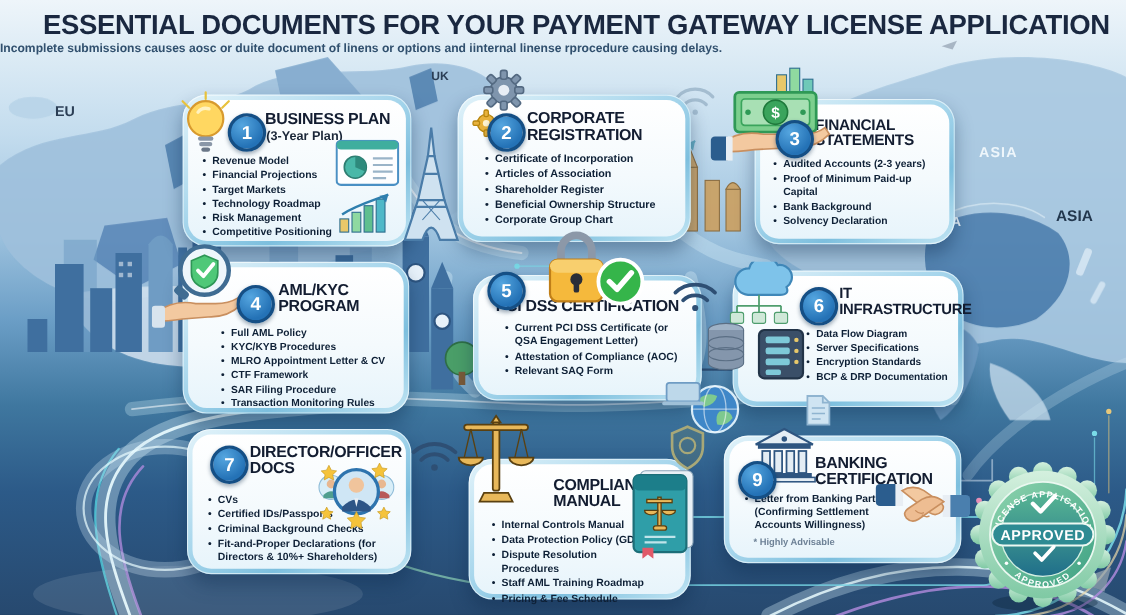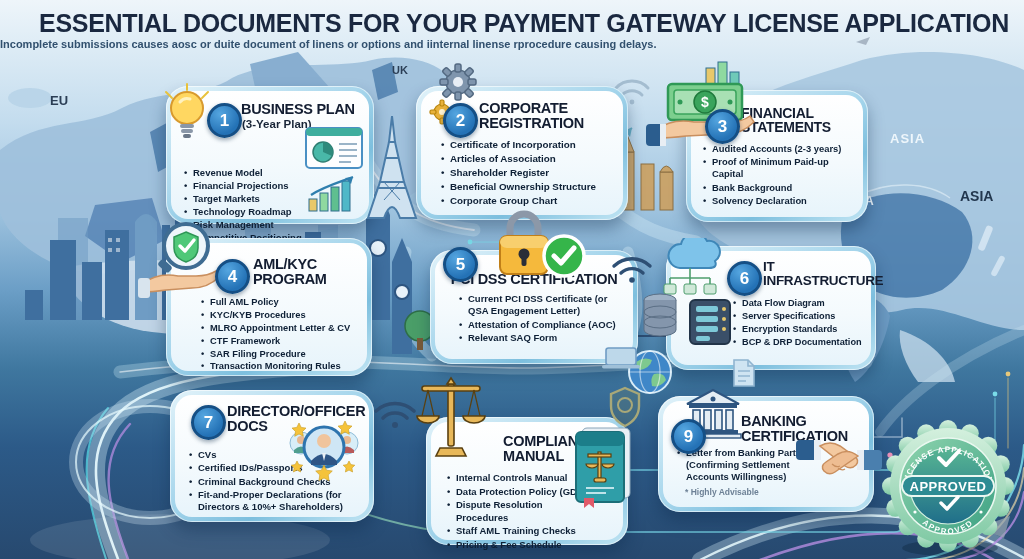--- a/index.html
+++ b/index.html
@@ -32,21 +32,21 @@
   .ttl{position:absolute;font-weight:800;color:#131d31;line-height:1.02;letter-spacing:-.3px;}
   .subttl{position:absolute;font-weight:700;color:#1a2638;}
   .docs{position:absolute;margin:0;padding:0;list-style:none;}
   .docs li{position:relative;padding-left:9px;font-weight:700;color:#0e2036;margin-bottom:1px;}
   .docs li::before{content:"\2022";position:absolute;left:0;top:0;}
   .note{position:absolute;font-size:8.5px;font-weight:600;color:#6d8196;}
   #c1{left:166px;top:86px;width:198px;height:128px;}
   #c1 .num{left:36px;top:12px;}
   #c1 .ttl{left:70px;top:11px;font-size:14.5px;width:124px;}
   #c1 .subttl{left:71px;top:27px;font-size:11.5px;}
-  #c1 .docs{left:13px;top:50px;width:126px;margin-top:26px;}
+  #c1 .docs{left:13px;top:50px;width:126px;}
   #c1 .docs li{font-size:9.5px;line-height:1.27;}
   #c2{left:416px;top:86px;width:202px;height:124px;}
   #c2 .num{left:22px;top:12px;}
   #c2 .ttl{left:58px;top:10px;font-size:14.5px;width:140px;}
   #c2 .docs{left:20px;top:48px;width:172px;}
   #c2 .docs li{font-size:9.8px;line-height:1.32;}
   #c3{left:686px;top:90px;width:172px;height:122px;}
   #c3 .num{left:14px;top:14px;}
   #c3 .ttl{left:50px;top:11px;font-size:14px;width:112px;}
   #c3 .docs{left:12px;top:48px;width:150px;}
@@ -376,21 +376,21 @@
   </div>
     </div>
 
   <div class="card" id="c8">
       <div class="card-inner">
     <div class="ttl">COMPLIANCE MANUAL</div>
     <ul class="docs">
           <li>Internal Controls Manual</li>
           <li>Data Protection Policy (GDPR)</li>
           <li>Dispute Resolution Procedures</li>
-          <li>Staff AML Training Checks</li>
+          <li>Staff AML Training Roadmap</li>
           <li>Pricing &amp; Fee Schedule</li>
         </ul>
   </div>
     </div>
 
   <div class="card" id="c9">
       <div class="card-inner">
     <div class="num">9</div>
     <div class="ttl">BANKING CERTIFICATION</div>
     <ul class="docs">

